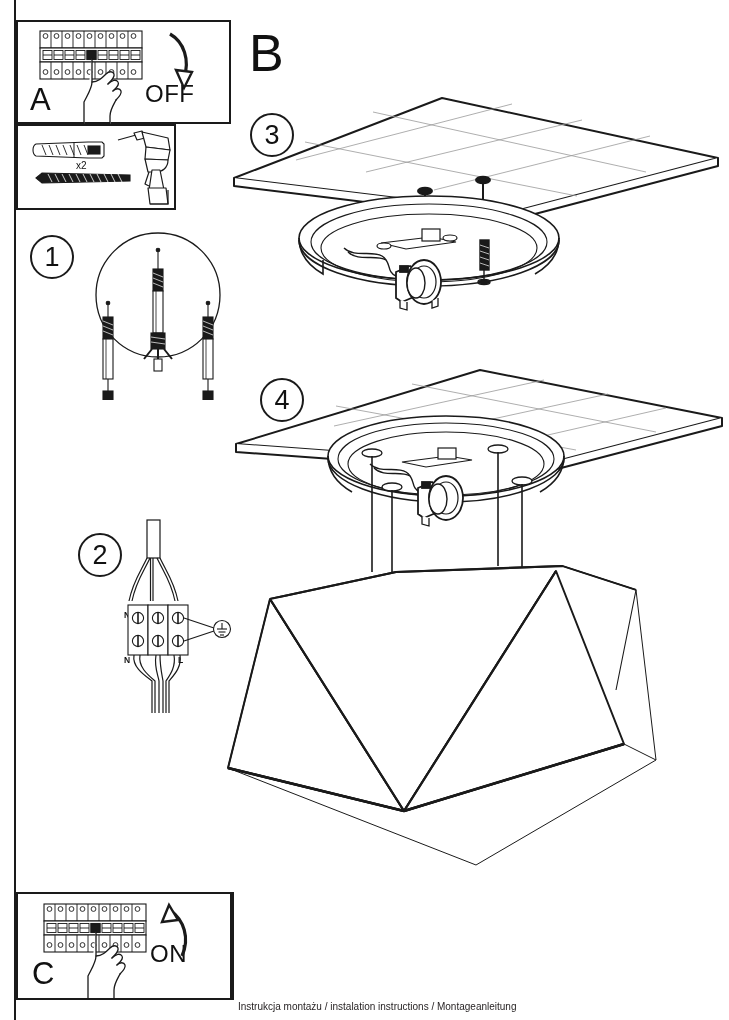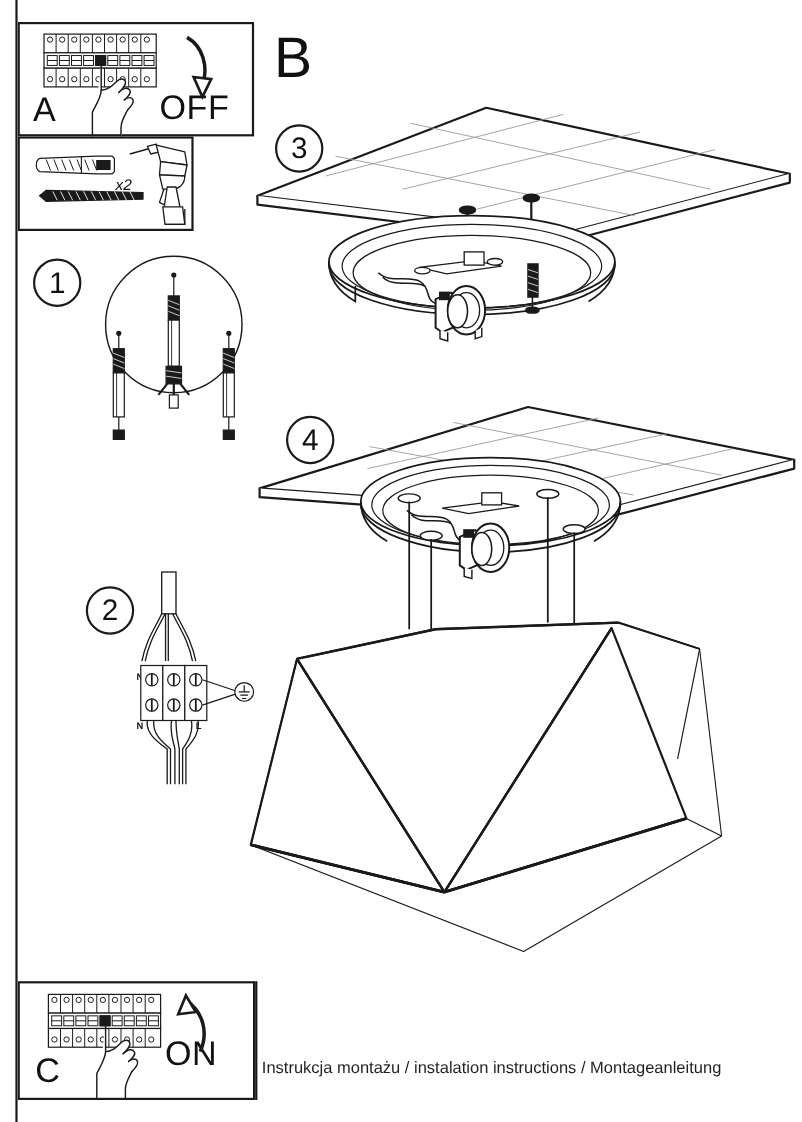--- a/index.html
+++ b/index.html
@@ -43,56 +43,55 @@
   }
   .big-letter {
     position: absolute;
     font-size: 52px;
     color: #111;
     line-height: 1;
     font-weight: 400;
   }
   .word-label {
     position: absolute;
-    font-size: 31px;
+    font-size: 24px;
     color: #111;
     line-height: 1;
     letter-spacing: 0.5px;
   }
   .step-circle {
     position: absolute;
     width: 44px;
     height: 44px;
     border: 2px solid #1a1a1a;
     border-radius: 50%;
     box-sizing: border-box;
     display: flex;
     align-items: center;
     justify-content: center;
     font-size: 27px;
     color: #111;
     background: #fff;
   }
   .caption {
     position: absolute;
-    font-size: 15px;
+    font-size: 10px;
     color: #231f20;
     line-height: 17px;
+    margin-top: 36px;
   }
   .caption div { white-space: nowrap; }
   .svg-layer {
     position: absolute;
     left: 0; top: 0;
   }
   .x2-label {
     position: absolute;
-    font-size: 14px;
-    font-style: italic;
+    font-size: 10px;
     color: #111;
-    margin-left: 29px;
   }
   .term-label {
     position: absolute;
     font-size: 8.5px;
     font-weight: bold;
     color: #111;
   }
 </style>
 </head>
 <body>

